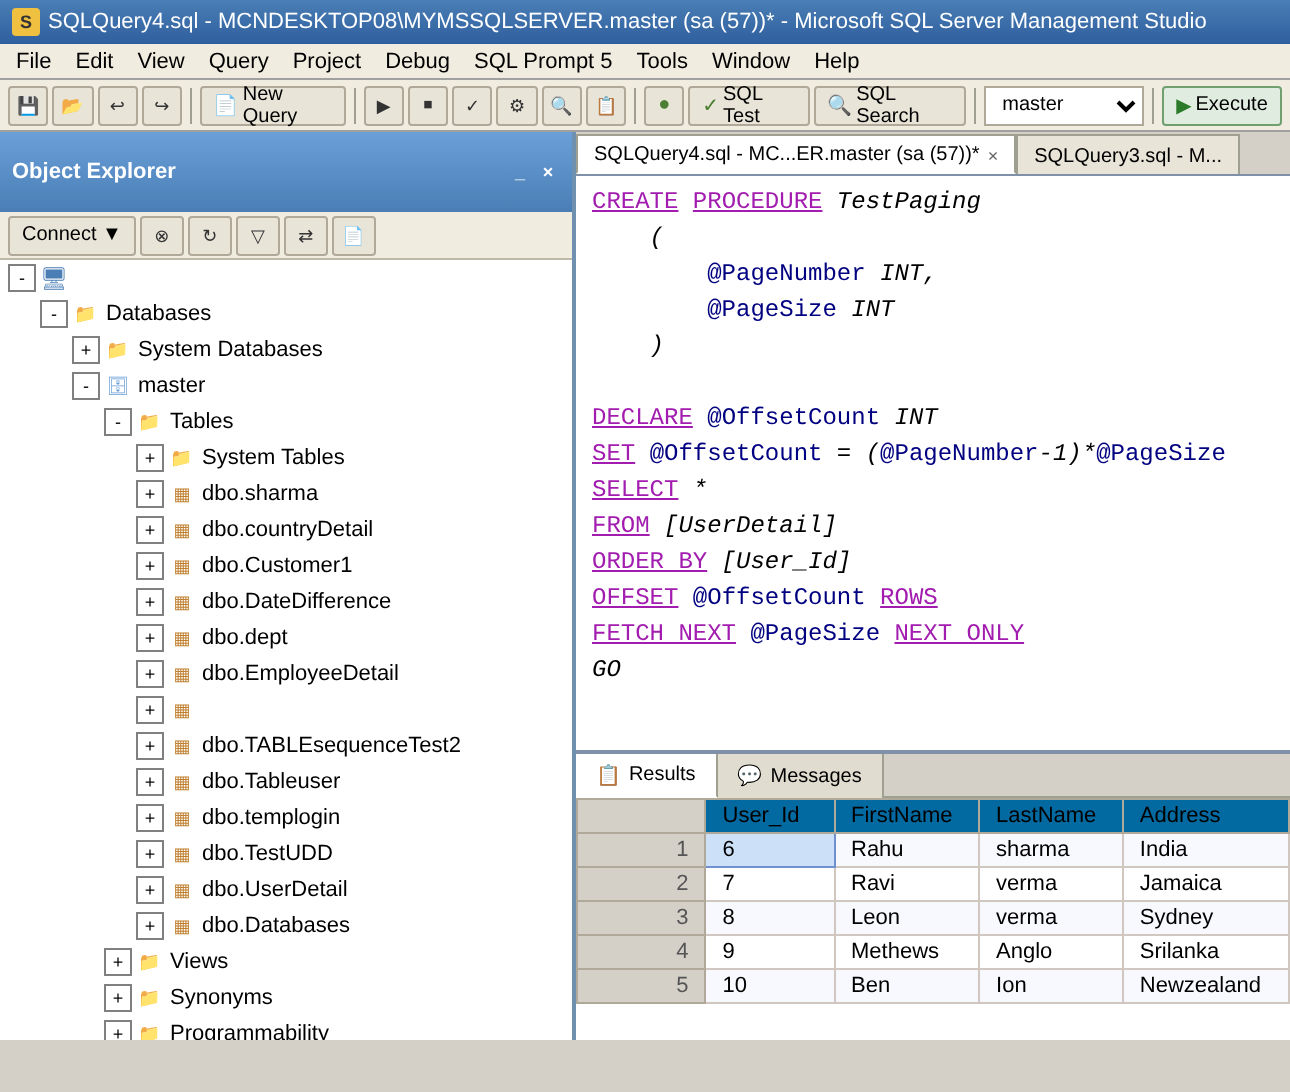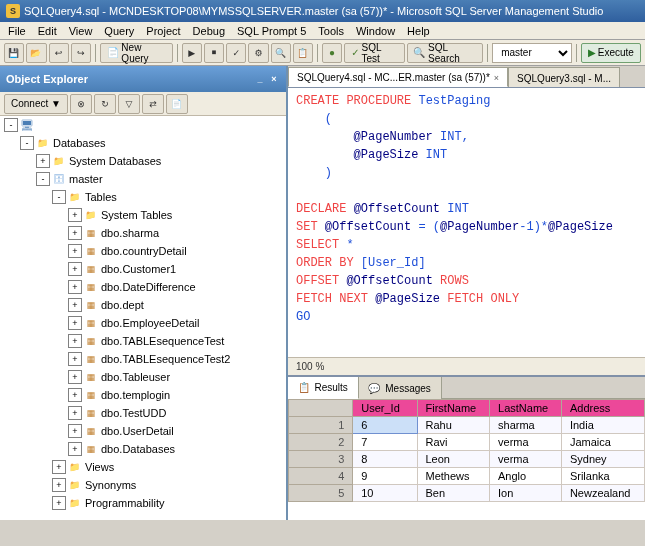--- a/index.html
+++ b/index.html
@@ -109,21 +109,21 @@
     }
     .panel-header {
       background: linear-gradient(to bottom, #6a9fd8, #4a7eb5);
       color: white;
       font-size: 11px;
       font-weight: bold;
       padding: 3px 6px;
       display: flex;
       align-items: center;
       justify-content: space-between;
-      height: 26px;
+      height: 40px;
     }
     .panel-header-btns {
       display: flex; gap: 2px;
     }
     .panel-header-btn {
       color: white; font-size: 9px; cursor: pointer;
       width: 12px; text-align: center;
     }
 
     .oe-toolbar {
@@ -220,23 +220,23 @@
       line-height: 18px;
       min-height: 0;
     }
 
     .code-line {
       display: flex;
       white-space: pre;
     }
 
     
-    .kw { color: #ef4444; font-weight: normal; }
+    .kw { color: #a21caf; font-weight: normal; text-decoration: underline; }
     .var { color: #000080; }
-    .plain { color: #1d4ed8; }
+    .plain { color: #000000; font-style: italic; }
 
     
     .editor-statusbar {
       background: #f0ece0;
       border-top: 1px solid #c0b8a8;
       padding: 2px 8px;
       font-size: 10px;
       color: #333;
       height: 18px;
       display: flex; align-items: center;
@@ -274,21 +274,21 @@
     .results-table-container {
       flex: 1;
       overflow: auto;
     }
     table.results-table {
       border-collapse: collapse;
       font-size: 11px;
       width: 100%;
     }
     table.results-table th {
-      background: #ec4899;
+      background: #0369a1;
       border: 1px solid #b0a898;
       padding: 2px 8px;
       text-align: left;
       font-weight: normal;
       min-width: 60px;
     }
     table.results-table td {
       border: 1px solid #d0c8c0;
       padding: 2px 8px;
       background: white;
@@ -461,21 +461,20 @@
       <div class="tree-item">
         <span class="tree-indent" style="width:68px"></span>
         <span class="tree-expander">+</span>
         <span class="tree-icon icon-table">▦</span>
         <span>dbo.EmployeeDetail</span>
       </div>
       <div class="tree-item">
         <span class="tree-indent" style="width:68px"></span>
         <span class="tree-expander">+</span>
         <span class="tree-icon icon-table">▦</span>
-        <span>dbo.TABLEsequenceTest</span>
       </div>
       <div class="tree-item">
         <span class="tree-indent" style="width:68px"></span>
         <span class="tree-expander">+</span>
         <span class="tree-icon icon-table">▦</span>
         <span>dbo.TABLEsequenceTest2</span>
       </div>
       <div class="tree-item">
         <span class="tree-indent" style="width:68px"></span>
         <span class="tree-expander">+</span>
@@ -579,46 +578,47 @@
         <span class="plain"> = (</span>
         <span class="var">@PageNumber</span>
         <span class="plain">-1)*</span>
         <span class="var">@PageSize</span>
       </div>
       <div class="code-line">
         <span class="kw">SELECT</span>
         <span class="plain"> *</span>
       </div>
       <div class="code-line">
+        <span class="kw">FROM</span>
+        <span class="plain"> [UserDetail]</span>
+      </div>
+      <div class="code-line">
         <span class="kw">ORDER BY</span>
         <span class="plain"> [User_Id]</span>
       </div>
       <div class="code-line">
         <span class="kw">OFFSET</span>
         <span class="plain"> </span>
         <span class="var">@OffsetCount</span>
         <span class="plain"> </span>
         <span class="kw">ROWS</span>
       </div>
       <div class="code-line">
         <span class="kw">FETCH NEXT</span>
         <span class="plain"> </span>
         <span class="var">@PageSize</span>
         <span class="plain"> </span>
-        <span class="kw">FETCH ONLY</span>
+        <span class="kw">NEXT ONLY</span>
       </div>
       <div class="code-line">
         <span class="plain">GO</span>
       </div>
 
     </div>
 
-    <div class="editor-statusbar">
-      <span>100 %</span>
-    </div>
 
     <div class="results-panel">
       <div class="results-tabs">
         <div class="results-tab active">
           <span style="margin-right:4px;">📋</span>
           <span>Results</span>
         </div>
         <div class="results-tab">
           <span style="margin-right:4px;">💬</span>
           <span>Messages</span>

